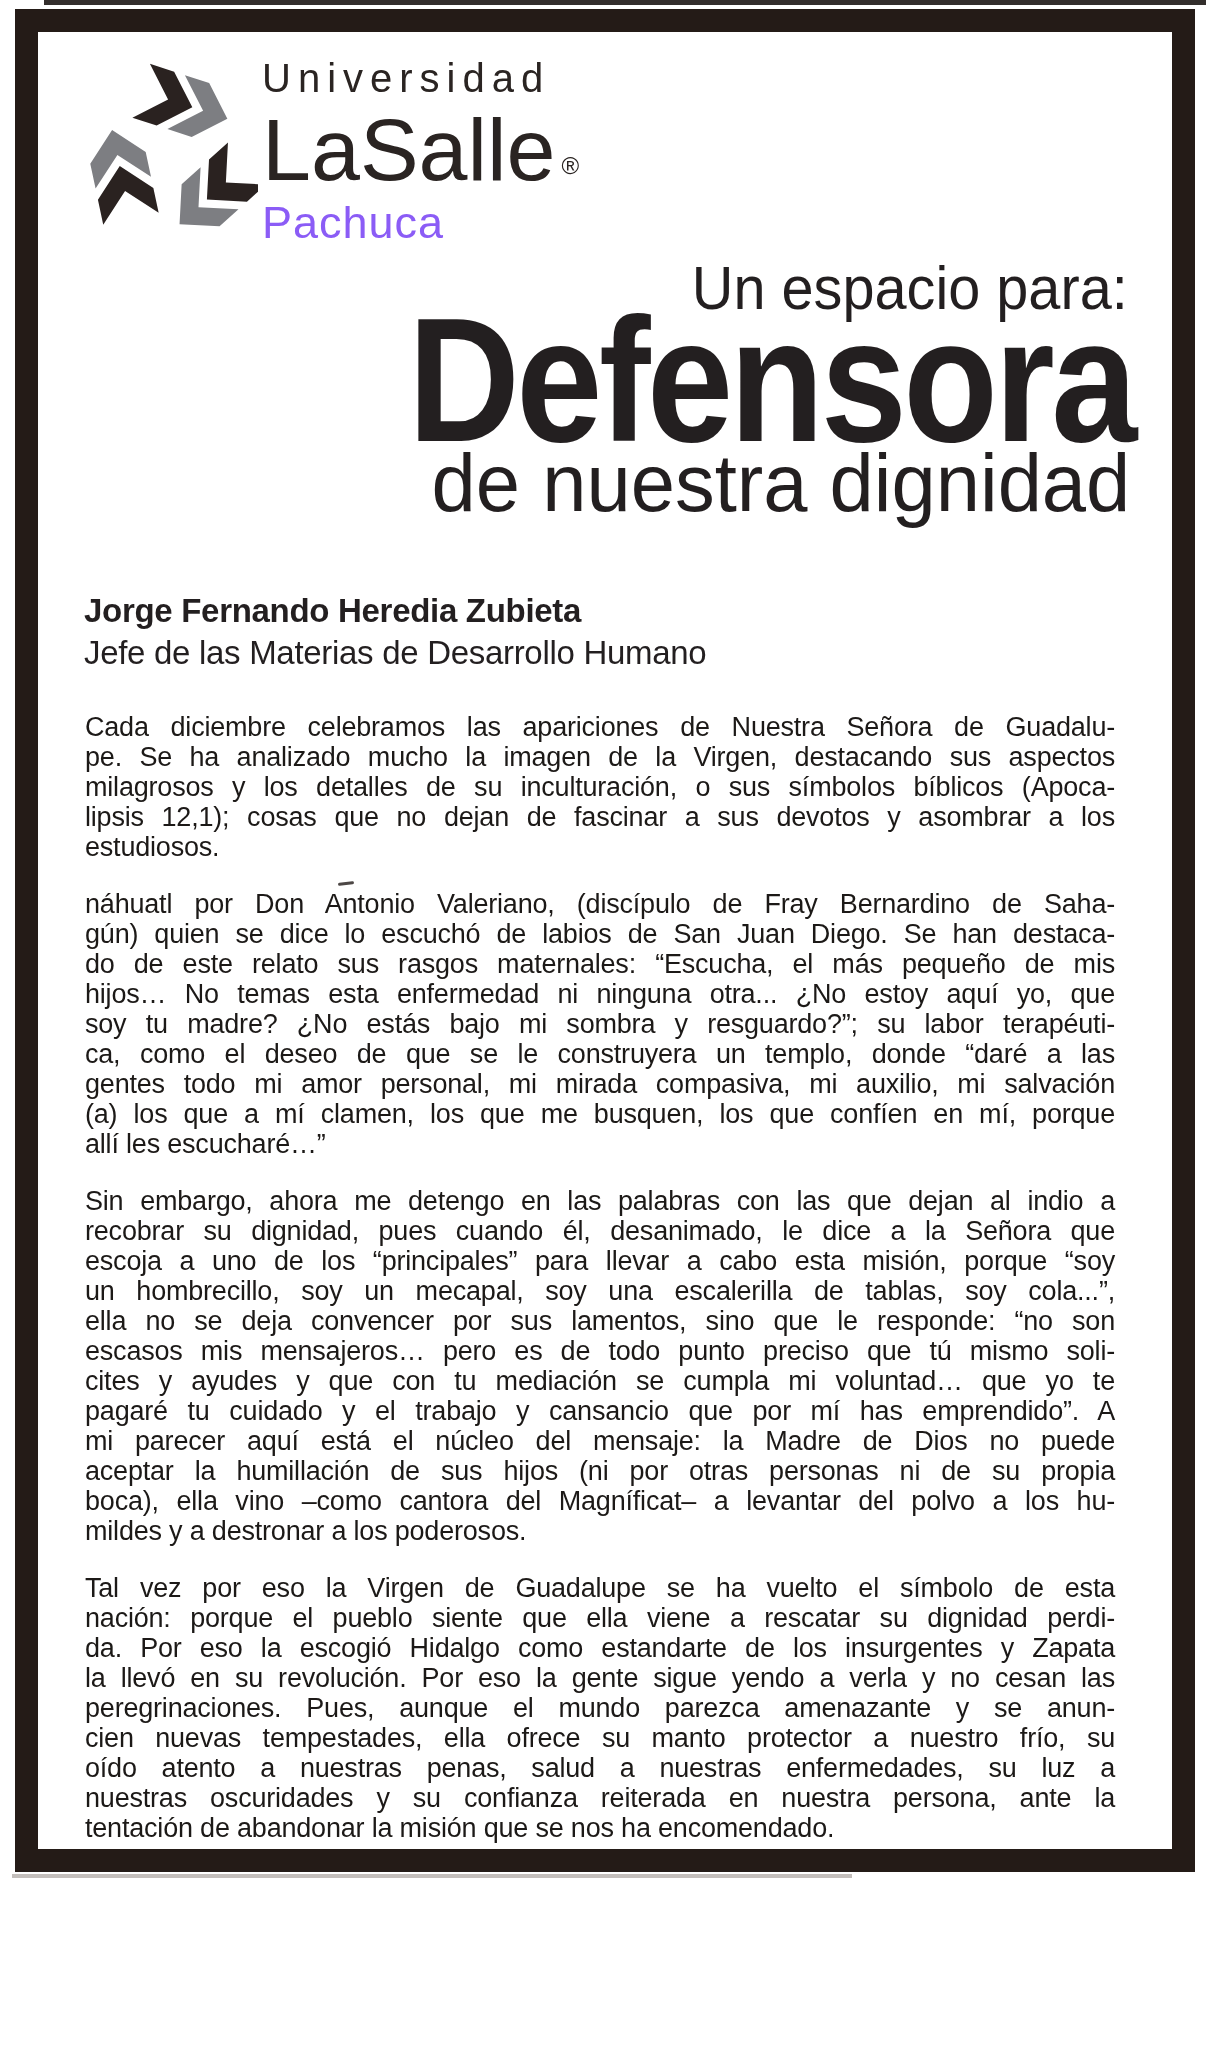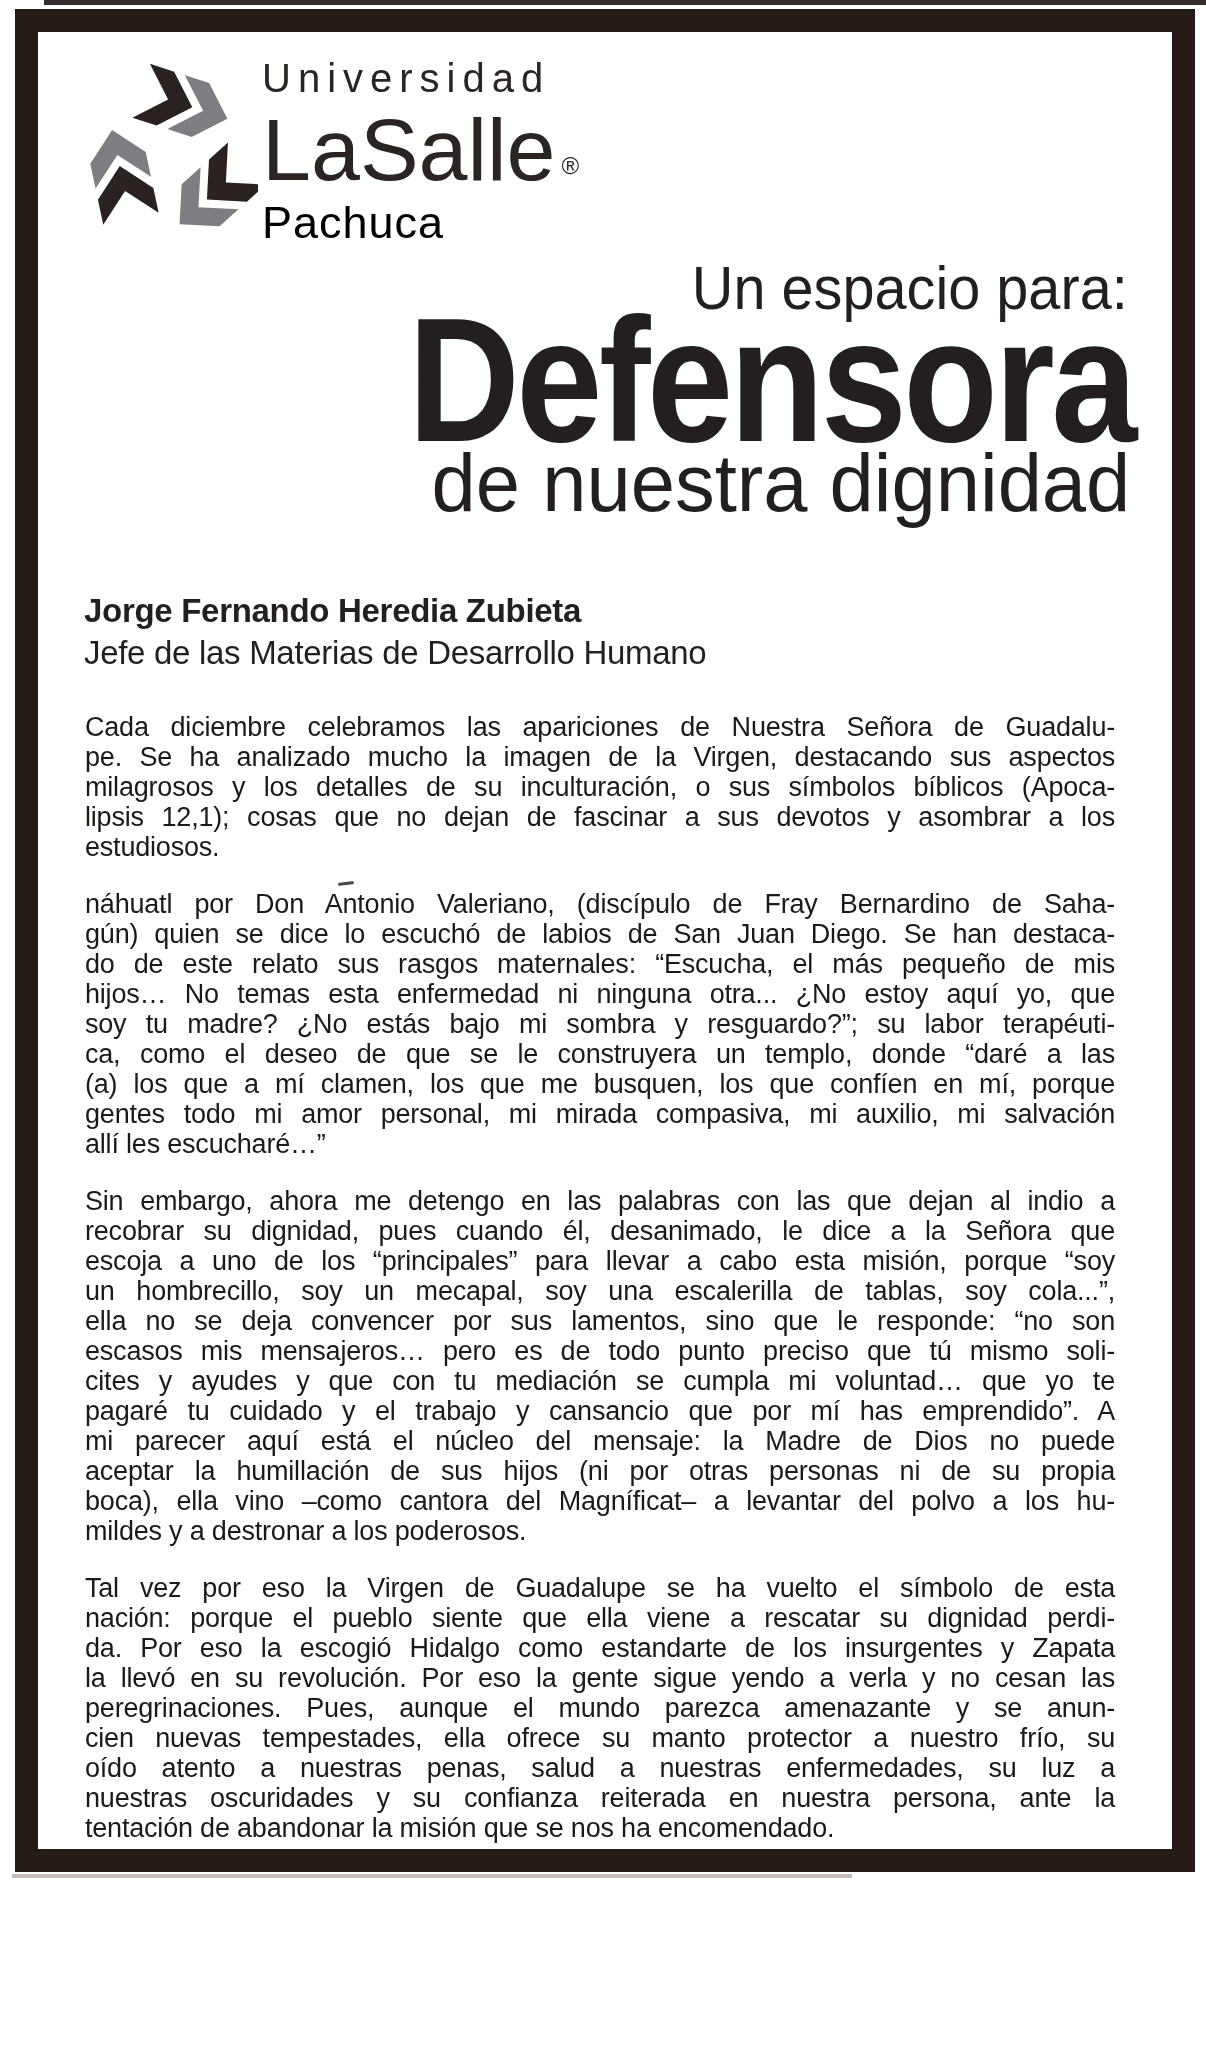--- a/index.html
+++ b/index.html
@@ -21,21 +21,21 @@
     border:23px solid #241b17;
     pointer-events:none;
   }
   
   .logo-mark{position:absolute;left:88px;top:60px;width:170px;height:184px;}
   .brand-text{position:absolute;left:262px;top:58px;line-height:1;white-space:nowrap;}
   .brand-university{font-size:40px;letter-spacing:7px;color:#2a2422;}
   .brand-name-row{margin-top:8px;}
   .brand-name{font-size:88px;letter-spacing:0px;color:#2a2422;}
   .registered{font-size:24px;color:#2a2422;vertical-align:6px;margin-left:6px;}
-  .brand-campus{font-size:45px;letter-spacing:1px;margin-top:6px;color:#000000;}
+  .brand-campus{font-size:45px;letter-spacing:1px;margin-top:6px;color:#8b5cf6;}
   
   .kicker{
     position:absolute;right:78px;top:252px;
     font-size:62px;white-space:nowrap;
     transform:scaleX(.93);transform-origin:100% 50%;
     color:#231f20;
   }
   .title{
     position:absolute;right:72px;top:292px;
     font-size:176px;font-weight:bold;white-space:nowrap;line-height:1;
@@ -129,22 +129,22 @@
         <div class="line">lipsis 12,1); cosas que no dejan de fascinar a sus devotos y asombrar a los</div>
         <div class="line last">estudiosos.</div>
       </div>
       <div class="paragraph">
         <div class="line">náhuatl por Don Antonio Valeriano, (discípulo de Fray Bernardino de Saha-</div>
         <div class="line">gún) quien se dice lo escuchó de labios de San Juan Diego. Se han destaca-</div>
         <div class="line">do de este relato sus rasgos maternales: “Escucha, el más pequeño de mis</div>
         <div class="line">hijos… No temas esta enfermedad ni ninguna otra... ¿No estoy aquí yo, que</div>
         <div class="line">soy tu madre? ¿No estás bajo mi sombra y resguardo?”; su labor terapéuti-</div>
         <div class="line">ca, como el deseo de que se le construyera un templo, donde “daré a las</div>
+        <div class="line">gentes todo mi amor personal, mi mirada compasiva, mi auxilio, mi salvación</div>
         <div class="line">(a) los que a mí clamen, los que me busquen, los que confíen en mí, porque</div>
-        <div class="line">gentes todo mi amor personal, mi mirada compasiva, mi auxilio, mi salvación</div>
         <div class="line last">allí les escucharé…”</div>
       </div>
       <div class="paragraph">
         <div class="line">Sin embargo, ahora me detengo en las palabras con las que dejan al indio a</div>
         <div class="line">recobrar su dignidad, pues cuando él, desanimado, le dice a la Señora que</div>
         <div class="line">escoja a uno de los “principales” para llevar a cabo esta misión, porque “soy</div>
         <div class="line">un hombrecillo, soy un mecapal, soy una escalerilla de tablas, soy cola...”,</div>
         <div class="line">ella no se deja convencer por sus lamentos, sino que le responde: “no son</div>
         <div class="line">escasos mis mensajeros… pero es de todo punto preciso que tú mismo soli-</div>
         <div class="line">cites y ayudes y que con tu mediación se cumpla mi voluntad… que yo te</div>

